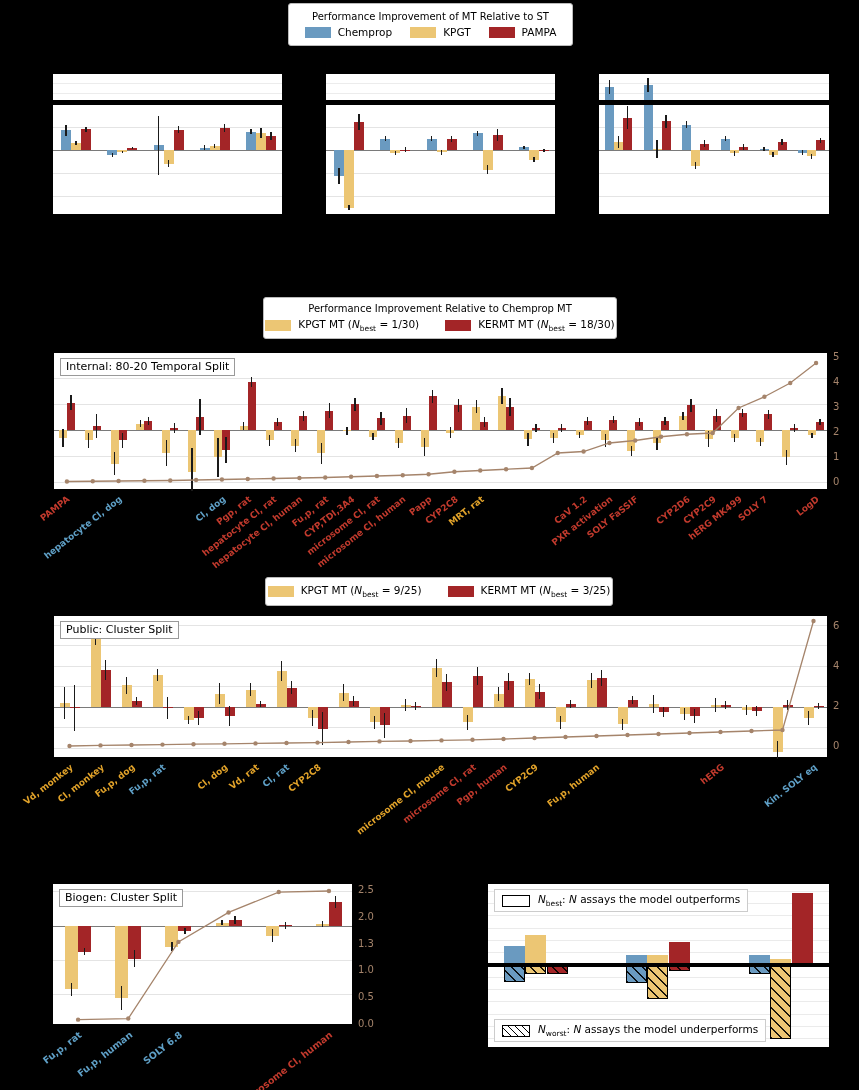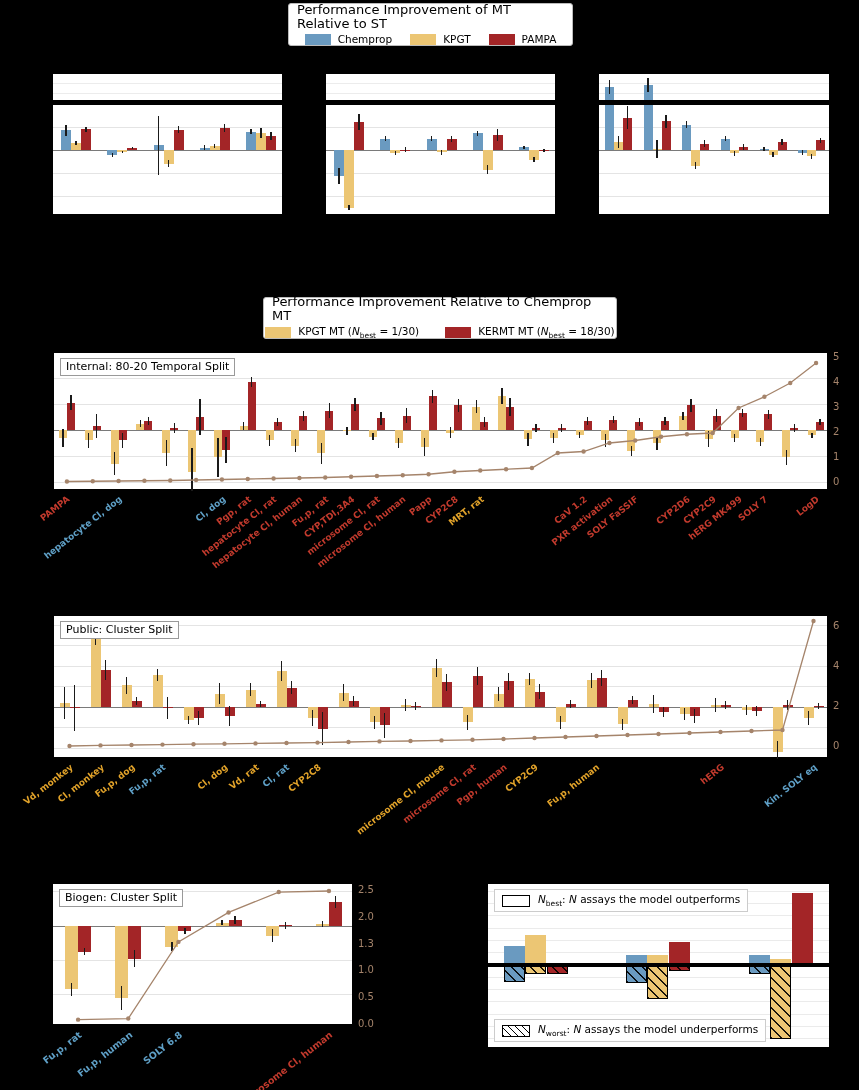--- a/index.html
+++ b/index.html
@@ -1,21 +1,21 @@
 <!DOCTYPE html>
 <html><head>
 <meta charset="utf-8">
 <style>
   html,body{margin:0;padding:0;background:#000;}
   #fig{position:relative;width:859px;height:1090px;background:#000;overflow:hidden;
        font-family:"DejaVu Sans","Liberation Sans",sans-serif;color:#000;}
   .legend{position:absolute;background:#fff;border:1px solid #bbb;border-radius:3px;
           box-sizing:border-box;display:flex;flex-direction:column;justify-content:center;
           align-items:center;z-index:7;}
-  .lg-title{font-size:13px;line-height:14px;margin:1px 8px 0;}
+  .lg-title{font-size:10px;line-height:14px;margin:1px 8px 0;}
   .lg-row{display:flex;align-items:center;margin:2px 0 2px;}
   .lg-item{display:flex;align-items:center;font-size:10.5px;white-space:nowrap;}
   .sw{width:26px;height:11px;display:inline-block;margin-right:7px;}
   .gap26>.lg-item{margin:0 13px;} .gap18>.lg-item{margin:0 9px;}
   .lg-col{display:flex;flex-direction:column;align-items:flex-start;gap:3px;margin:3px 0;}
   sub{font-size:7.5px;}
   .tpanel,.bpanel{position:absolute;}
   .ptitle{position:absolute;background:#fff;border:1px solid #999;padding:1px 5px 2px;
           font-size:11px;z-index:6;white-space:nowrap;}
   .xlab{position:absolute;white-space:nowrap;font-weight:600;
@@ -372,20 +372,32 @@
           <circle cx="710.4166666666666" cy="43.75" r="2.2" fill="#a5846b"></circle>
           <circle cx="736.25" cy="30" r="2.2" fill="#a5846b"></circle>
           <circle cx="762.0833333333333" cy="10" r="2.2" fill="#a5846b"></circle>
         </svg>
       </div>
     </div>
   <div class="ptitle" id="t-internal" style="left:60px;top:358px">Internal: 80-20 Temporal Split</div>
   <div class="exp" id="exp-internal" style="left:806px;top:342px;width:26px;text-align:right">1e5</div>
   <div class="axlab" style="left:849px;top:421px">Train Size</div>
 
+  <div class="legend" id="legend-public" style="left:265px;top:577px;width:348px;height:29px">
+    <div class="lg-row gap26">
+      <span class="lg-item">
+          <span class="sw" style="background: rgb(236, 198, 116);"></span>
+          <span>KPGT MT (<i>N</i><sub>best</sub> = 9/25)</span>
+        </span>
+      <span class="lg-item">
+          <span class="sw" style="background: rgb(163, 37, 39);"></span>
+          <span>KERMT MT (<i>N</i><sub>best</sub> = 3/25)</span>
+        </span>
+    </div>
+  </div>
 
   <div class="bpanel" id="p-public" style="left:53px;top:615px;width:775px;height:143px">
       <div style="position: absolute; left: 0px; top: 0px; width: 775px; height: 143px; background: rgb(255, 255, 255); border: 1px solid rgb(0, 0, 0); box-sizing: border-box;">
         <div style="position: absolute; left: 0px; right: 0px; top: 8.5px; height: 1px; background: rgb(228, 228, 228);"></div>
         <div style="position: absolute; left: 0px; right: 0px; top: 29px; height: 1px; background: rgb(228, 228, 228);"></div>
         <div style="position: absolute; left: 0px; right: 0px; top: 49.5px; height: 1px; background: rgb(228, 228, 228);"></div>
         <div style="position: absolute; left: 0px; right: 0px; top: 70px; height: 1px; background: rgb(228, 228, 228);"></div>
         <div style="position: absolute; left: 0px; right: 0px; top: 111px; height: 1px; background: rgb(228, 228, 228);"></div>
         <div style="position: absolute; left: 0px; right: 0px; top: 131.5px; height: 1px; background: rgb(228, 228, 228);"></div>
         <div style="position: absolute; left: 0px; right: 0px; top: 90.5px; height: 1px; background: rgb(122, 122, 122);"></div>

